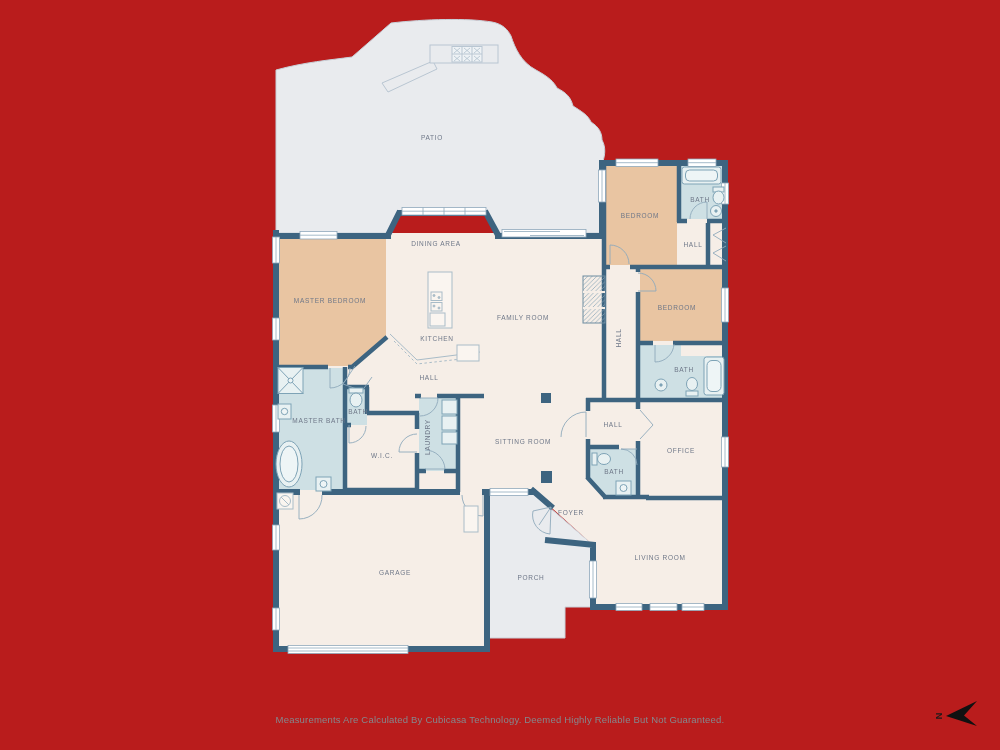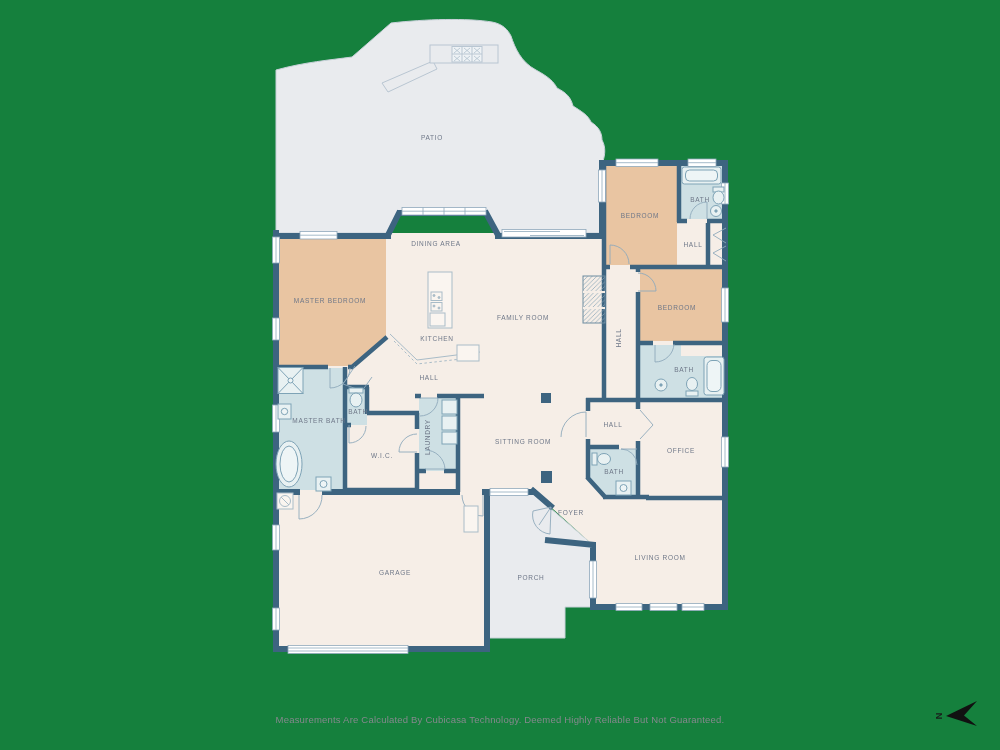--- a/index.html
+++ b/index.html
@@ -1,16 +1,16 @@
 <!DOCTYPE html>
 <html><head>
 <meta charset="utf-8">
 <style>
   html,body{margin:0;padding:0;background:#ffffff;}
-  .stage{position:relative;width:1000px;height:750px;background:#15803d;overflow:hidden;
+  .stage{position:relative;width:1000px;height:750px;background:#b91c1c;overflow:hidden;
          font-family:"Liberation Sans", sans-serif;}
   svg{position:absolute;left:0;top:0;}
   .room-label{fill:#6e7788;font-size:6.5px;letter-spacing:0.7px;text-anchor:middle;
               font-family:"Liberation Sans", sans-serif;}
   .footer-label{fill:#85888d;font-size:9.5px;text-anchor:middle;letter-spacing:0.2px;
               font-family:"Liberation Sans", sans-serif;}
   .compass-letter{fill:#1a1a1a;font-size:9px;font-weight:bold;text-anchor:middle;
               font-family:"Liberation Sans", sans-serif;}
 </style>
 </head>

